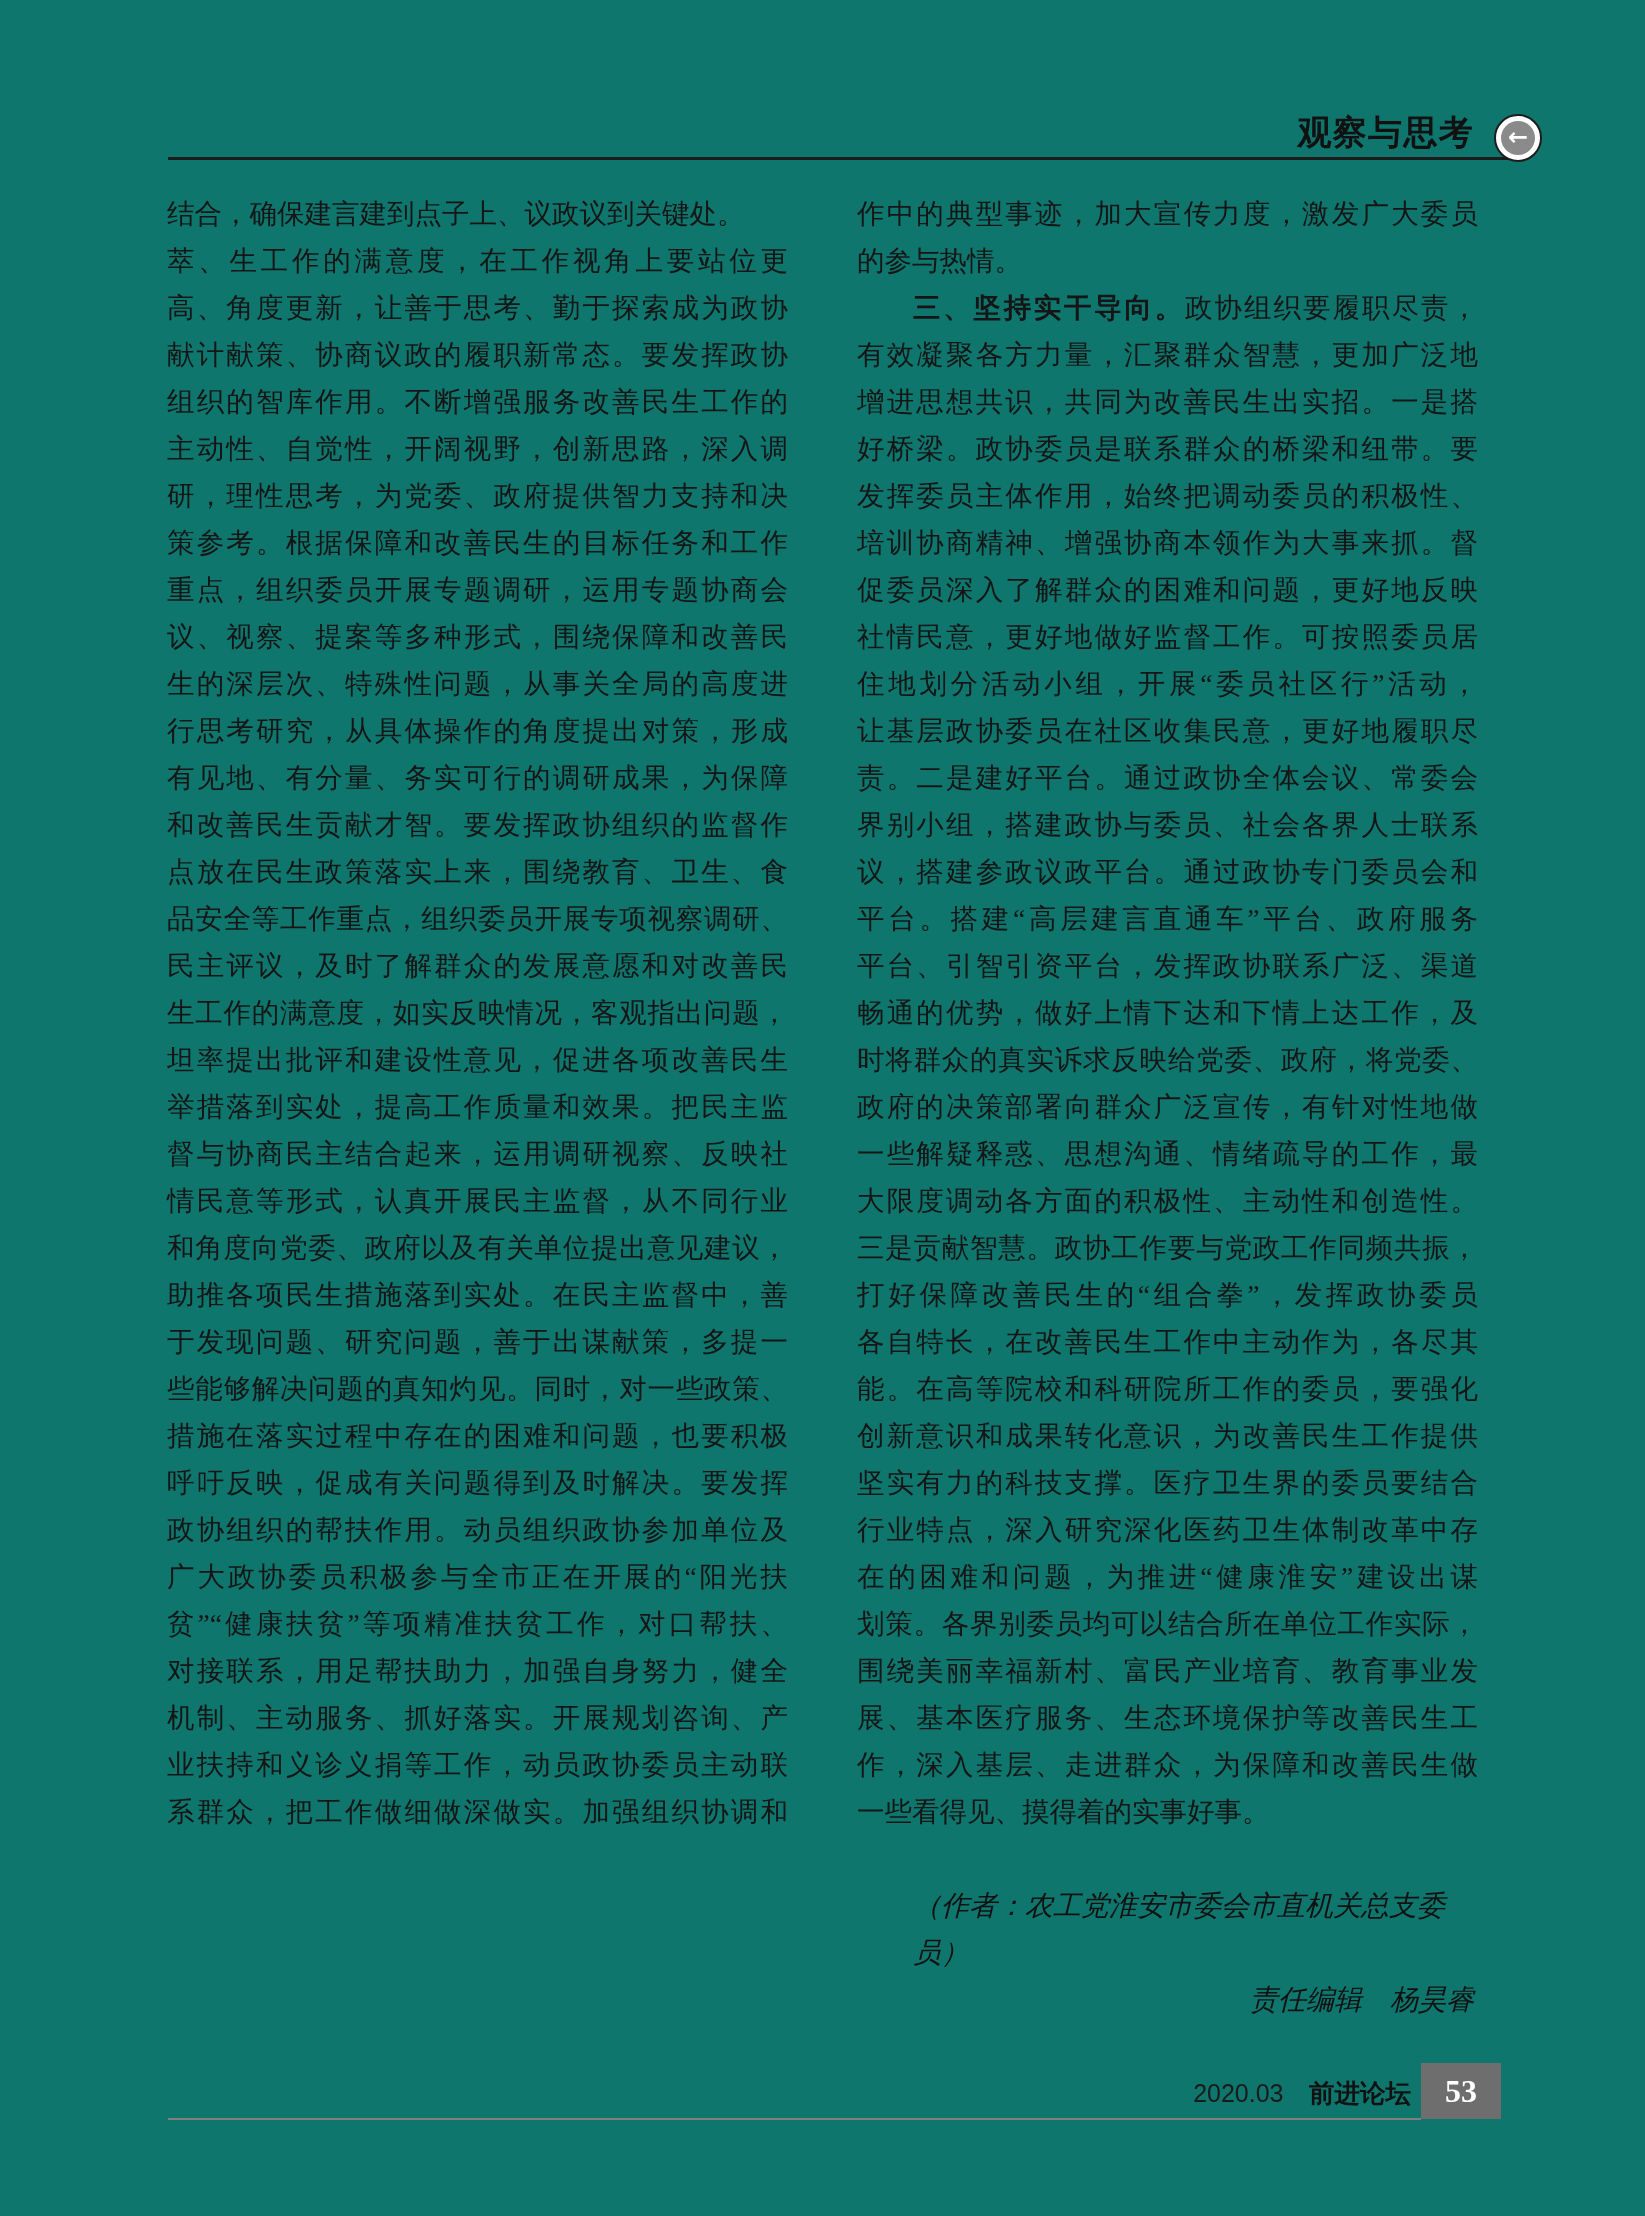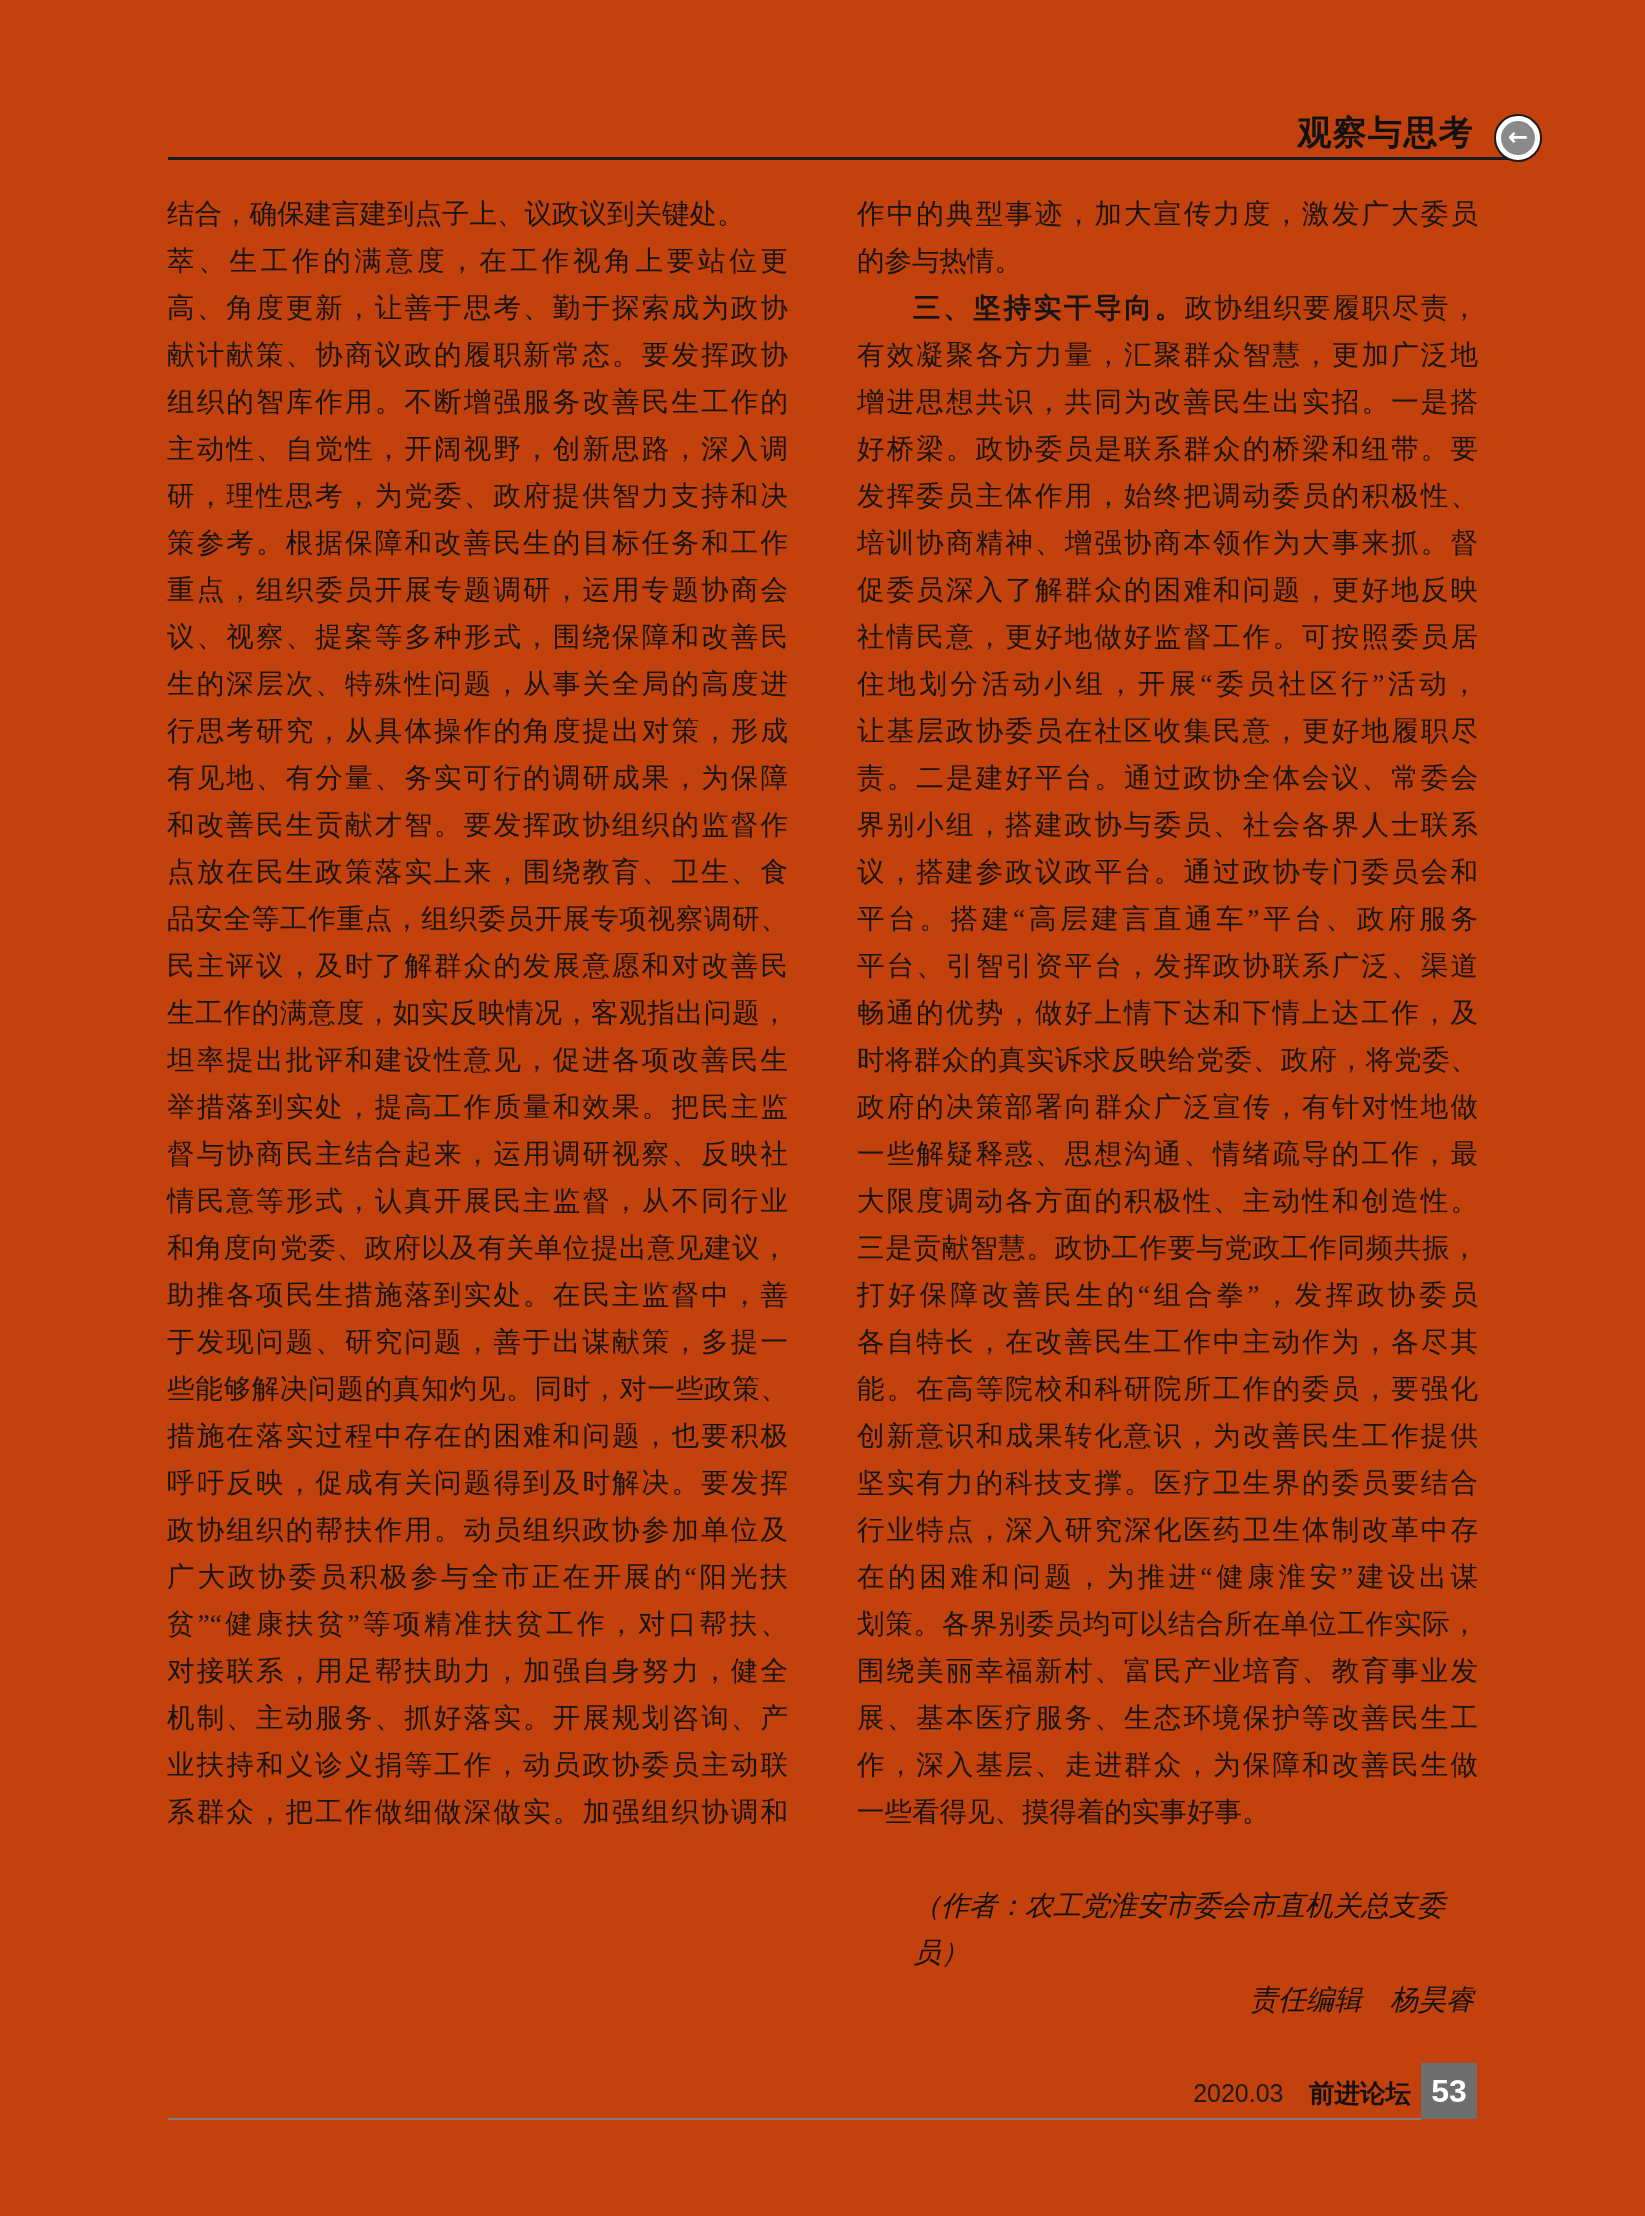--- a/index.html
+++ b/index.html
@@ -1,21 +1,21 @@
 <!DOCTYPE html>
 <html style="font-size:10.7px"><head>
 <meta charset="utf-8">
 <title>Journal Page</title>
 <style>
   html,body{margin:0;padding:0;background:#ffffff;}
   .page{
     position:relative;
     width:1645px;
     height:2216px;
-    background:#c2410c;
+    background:#0f766e;
     overflow:hidden;
     font-family:"Liberation Serif","DejaVu Serif",serif;
     color:#141414;
   }
 
   
   .header-rule{
     position:absolute;
     left:168px; top:157px;
     width:1352px; height:2.7px;
@@ -129,25 +129,25 @@
   }
   .footer-journal{
     font-family:"Liberation Sans","DejaVu Sans",sans-serif;
     font-weight:700;
     font-size:25.5px;
     color:#111;
   }
   .footer-page-badge{
     position:absolute;
     left:1421px; top:2063px;
-    width:56px; height:56px;
+    width:80px; height:56px;
     background:#6e6e6e;
     color:#ffffff;
     display:flex; align-items:center; justify-content:center;
-    font-family:Liberation Sans, sans-serif;
+    font-family:Liberation Serif, serif;
     font-weight:700;
     font-size:32px;
   }
 </style>
 </head>
 <body>
 
 <div class="page">
 
   <div class="header-rule"></div>

